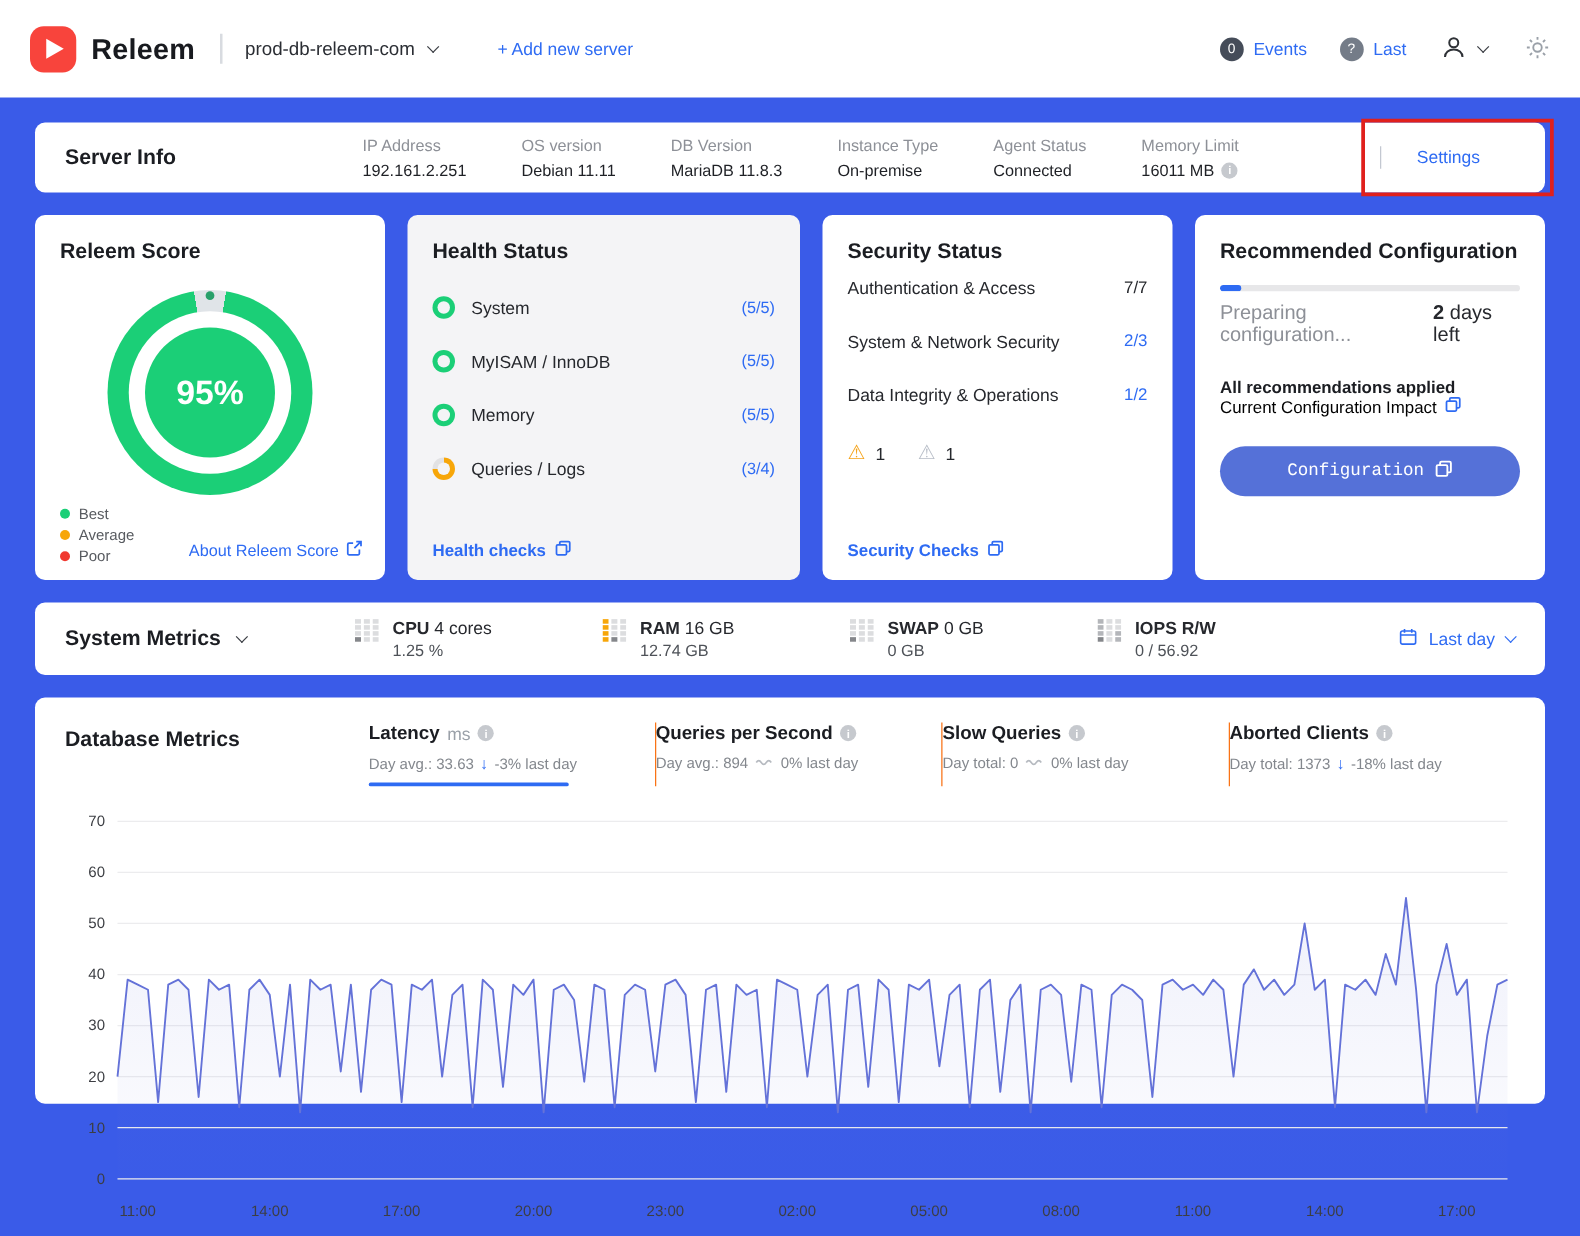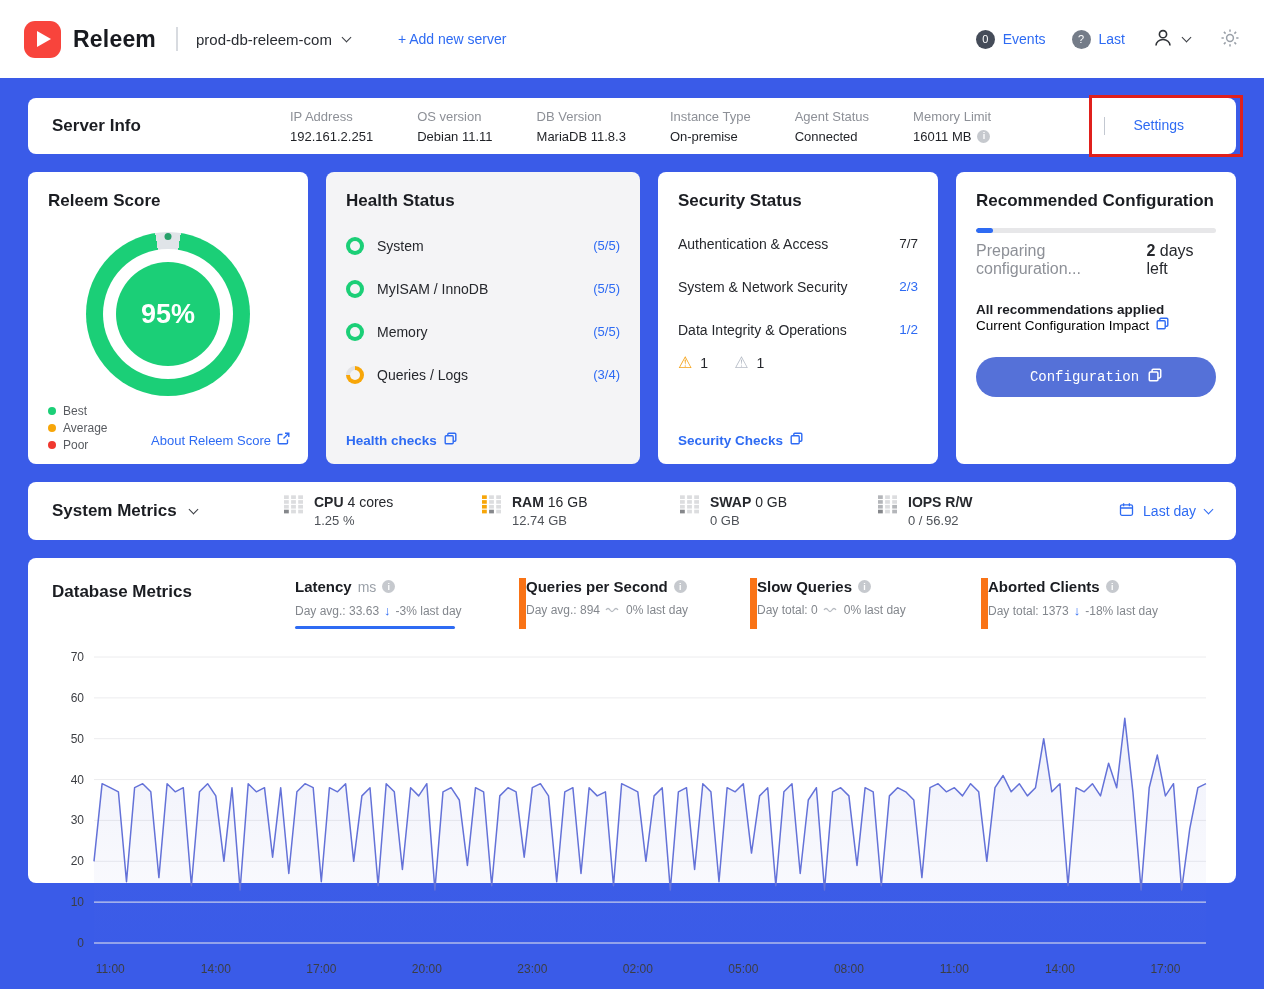--- a/index.html
+++ b/index.html
@@ -51,21 +51,21 @@
 .hs-list{margin-top:12px}
 .hs-row{display:flex;align-items:center;height:43px}
 .ring{width:18px;height:18px;border-radius:50%;position:relative;margin-right:13px;background:#1bcf77;flex:none}
 .ring.warn{background:conic-gradient(#f7a609 0 75%,#e2e2e4 75% 100%)}
 .ring::after{content:"";position:absolute;inset:4px;border-radius:50%;background:#f4f4f6}
 .hs-label{flex:1;font-size:14px;color:#26282d}
 .hs-score{font-size:13px;color:#2e6bf3}
 .card-link{position:absolute;left:20px;bottom:16px;display:flex;align-items:center;gap:7px;color:#2e6bf3;font-size:13.5px;font-weight:700;cursor:pointer}
 
 .sec-list{margin-top:10px}
-.sec-row{display:flex;align-items:center;justify-content:space-between;height:43px}
+.sec-row{display:flex;align-items:flex-start;justify-content:space-between;height:43px}
 .sec-label{font-size:14px;color:#26282d}
 .sec-score{font-size:13.5px;color:#26282d}
 .sec-score.blue{color:#2e6bf3}
 .warn-row{display:flex;align-items:center;gap:26px;margin-top:4px}
 .warn-item{display:flex;align-items:center;gap:8px;font-size:14px;color:#26282d}
 .tri{font-size:16px;line-height:1}
 .tri.orange{color:#f5a31a}
 .tri.gray{color:#b7bdc7}
 
 .progress{height:5px;border-radius:3px;background:#e7e7e9;margin-top:16px;overflow:hidden}
@@ -83,21 +83,21 @@
 .gauge{width:19px;height:19px;flex:none;margin-top:1px}
 .sm-l1{font-size:14px;color:#26282d}
 .sm-l1 b{font-weight:700}
 .sm-l2{font-size:13px;color:#4e5258;margin-top:3px}
 .period{margin-left:auto;display:flex;align-items:center;gap:9px;color:#2e6bf3;font-size:14px;cursor:pointer}
 
 .db-card{background:#fff;border-radius:8px;height:325px;padding:20px 24px}
 .db-header{display:flex}
 .db-title{font-size:17px;font-weight:700;width:243px;padding-top:4px}
 .db-tabs{display:flex;flex:1}
-.db-tab{flex:1;border-left:7px solid #f97316;cursor:pointer}
+.db-tab{flex:1;border-left:1px solid #f97316;cursor:pointer}
 .db-tab:first-child{border-left:none;padding-left:0}
 .tab-l1{display:flex;align-items:center;gap:6px;font-size:15px}
 .tab-name{font-weight:700;color:#1b1d22}
 .tab-unit{color:#9aa0a8;font-size:14px}
 .tab-l2{display:flex;align-items:center;gap:5px;margin-top:8px;font-size:12px;color:#83878d;white-space:nowrap}
 .tab-arrow{color:#2e6bf3;font-size:13px}
 .tab-underline{height:3px;width:160px;background:#2e6bf3;border-radius:2px;margin-top:8px}
 .chart-wrap{margin-top:16px}
 .info{width:13px;height:13px;border-radius:50%;background:#c6c9ce;color:#fff;font-size:9px;font-weight:700;display:inline-flex;align-items:center;justify-content:center;flex:none;font-style:normal}
 </style>

